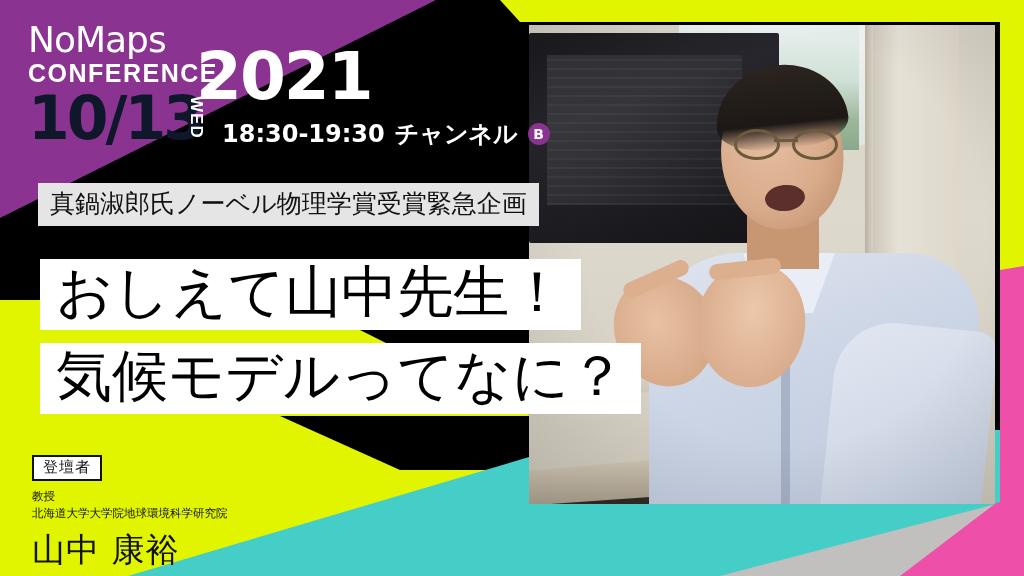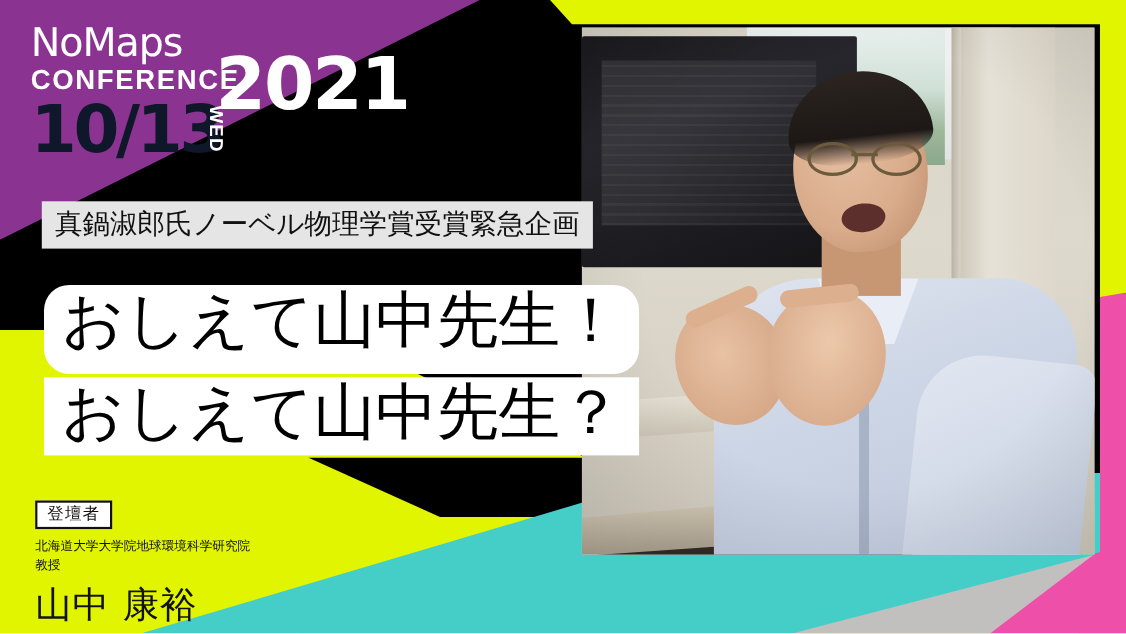--- a/index.html
+++ b/index.html
@@ -194,24 +194,23 @@
   .sub-banner{
     position:absolute;left:38px;top:183px;
     background:#e5e5e5;color:#111;
     padding:4px 12px 6px 12px;
     font-size:25px;font-weight:500;letter-spacing:0px;white-space:nowrap;
     font-family:"DejaVu Sans","Liberation Sans",sans-serif;
   }
   .title1{
     position:absolute;left:40px;top:259px;
     background:#ffffff;color:#000;
-    padding:2px 16px 16px 16px;
+    padding:2px 16px 6px 16px;
     font-size:56px;font-weight:500;letter-spacing:0px;white-space:nowrap;line-height:1.12;
     font-family:"DejaVu Sans","Liberation Sans",sans-serif;
-    border-radius:23px;
   }
   .title2{
     position:absolute;left:40px;top:343px;
     background:#ffffff;color:#000;
     padding:2px 16px 6px 16px;
     font-size:56px;font-weight:500;letter-spacing:0px;white-space:nowrap;line-height:1.12;
     font-family:"DejaVu Sans","Liberation Sans",sans-serif;
   }
 
   .speaker{
@@ -285,27 +284,32 @@
   </div>
 
   <div class="logo-wrap">
     <div class="nomaps">NoMaps</div>
     <div class="conference">CONFERENCE</div>
   </div>
   <div class="year">2021</div>
 
   <div class="datebig">10/13</div>
   <div class="wed">WED</div>
+  <div class="timeline">
+    <span>18:30-19:30</span>
+    <span>チャンネル</span>
+    <span class="chip-b">B</span>
+  </div>
 
   <div class="sub-banner">真鍋淑郎氏ノーベル物理学賞受賞緊急企画</div>
   <div class="title1">おしえて山中先生！</div>
-  <div class="title2">おしえて山中先生？</div>
+  <div class="title2">気候モデルってなに？</div>
 
   <div class="speaker">
     <div class="speaker-badge">登壇者</div>
     <div class="affil">
+      <div>教授</div>
       <div>北海道大学大学院地球環境科学研究院</div>
-      <div>教授</div>
     </div>
     <div class="speaker-name">山中 康裕</div>
   </div>
 
 </div>
 
 </body></html>

